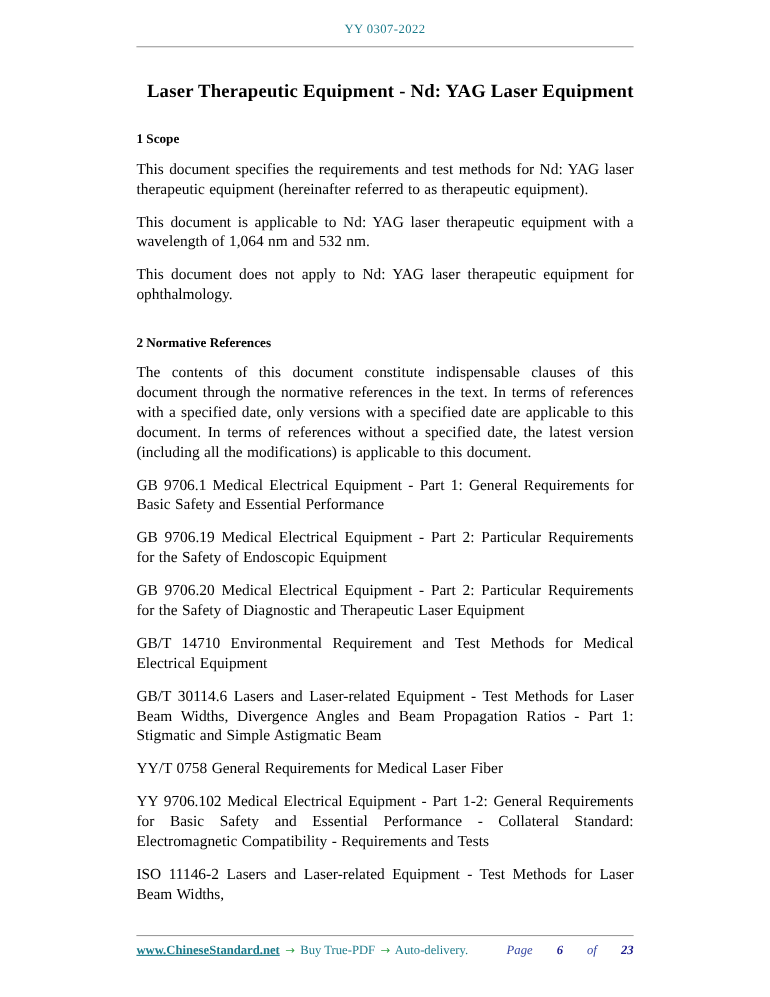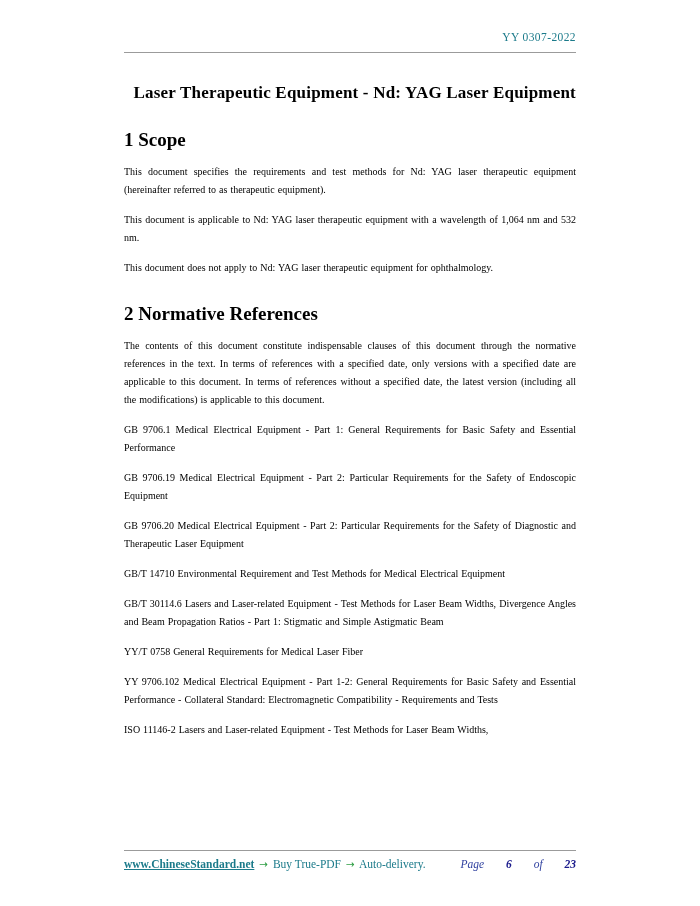--- a/index.html
+++ b/index.html
@@ -7,37 +7,37 @@
   .page {
     width: 700px;
     height: 906px;
     position: relative;
     background: #ffffff;
     font-family: "Liberation Serif", serif;
     color: #000000;
     overflow: hidden;
   }
   .content { width: 452px; margin: 0 auto; }
-  .doc-header { text-align: right; padding-top: 31px; }
+  .doc-header { text-align: center; padding-top: 21px; }
   .standard-number {
     font-size: 11.5px;
     color: var(--accent-teal, #1b7a8a);
     letter-spacing: 0.4px;
   }
   .header-rule { border-top: 1px solid #9b9b9b; margin-top: 9px; }
   .doc-title {
     font-size: 17px;
     font-weight: bold;
     text-align: right;
     margin-top: 30px;
     letter-spacing: 0.2px;
   }
-  .section-heading { font-size: 19px; font-weight: bold; margin-top: 26px; }
+  .section-heading { font-size: 12px; font-weight: bold; margin-top: 26px; }
   .para {
-    font-size: 10px;
+    font-size: 14px;
     line-height: 18px;
     text-align: justify;
     margin-top: 12px;
     word-spacing: 0.5px;
   }
   .footer { position: absolute; left: 124px; right: 124px; bottom: 36px; }
   .footer-rule { border-top: 1px solid #9b9b9b; }
   .footer-row {
     display: flex;
     justify-content: space-between;

